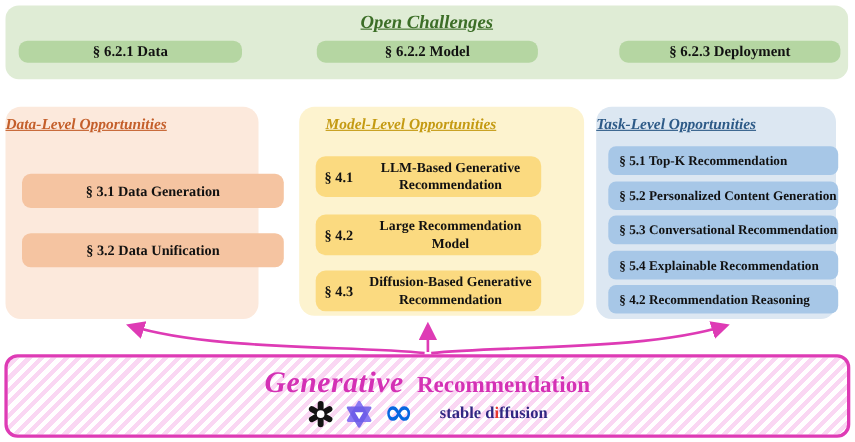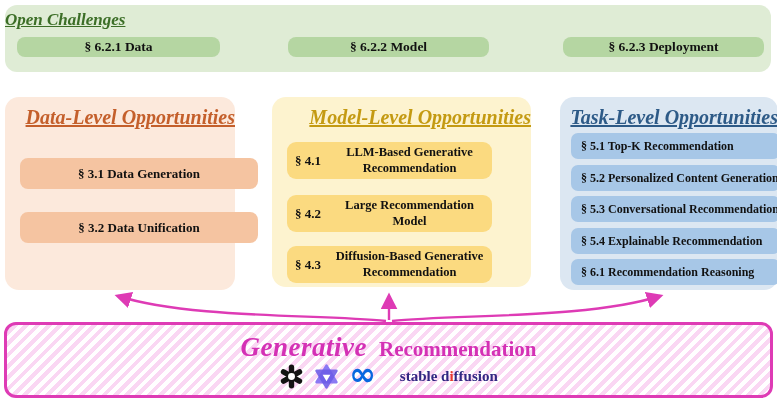--- a/index.html
+++ b/index.html
@@ -7,42 +7,42 @@
     width:777px;height:402px;position:relative;background:#ffffff;
     font-family:"Liberation Serif","DejaVu Serif",serif;color:#111;
     overflow:hidden;
   }
   
   .oc-panel{
     position:absolute;left:5px;top:5px;width:766px;height:67px;
     background:var(--green_panel,#dfecd5);border-radius:12px;
   }
   .oc-title{
-    padding-top:5px;font-size:17px;font-weight:bold;font-style:italic;
+    text-align:center;padding-top:5px;font-size:17px;font-weight:bold;font-style:italic;
     color:var(--green_title,#3c6e27);text-decoration:underline;
   }
   .oc-box{
     position:absolute;top:32px;height:20px;border-radius:8px;
     background:var(--green_box,#b5d6a2);
     display:flex;align-items:center;justify-content:center;
     font-weight:bold;font-size:13.5px;color:#111;
   }
   .oc-box.b1{left:12px;width:203px;}
   .oc-box.b2{left:283px;width:201px;}
   .oc-box.b3{left:558px;width:201px;}
 
   
   .col-panel{position:absolute;top:97px;border-radius:14px;}
   .col-title{
-    margin-top:9px;text-align:right;font-weight:bold;font-style:italic;
-    font-size:20px;text-decoration:underline;
+    margin-top:9px;text-align:left;font-weight:bold;font-style:italic;
+    font-size:14px;text-decoration:underline;
   }
   .col-data {left:5px;width:230px;height:193px;background:var(--peach_panel,#fce9dc);}
   .col-model{left:272px;width:235px;height:190px;background:var(--yellow_panel,#fdf3cf);padding-left:24px;}
-  .col-task {left:560px;width:218px;height:193px;background:var(--blue_panel,#dce7f2);}
+  .col-task {left:542px;width:218px;height:193px;background:var(--blue_panel,#dce7f2);}
   .col-data  .col-title{color:var(--orange_title,#c45f2b);}
   .col-model .col-title{color:var(--gold_title,#c49a12);}
   .col-task  .col-title{color:var(--blue_title,#2d5a87);}
 
   .peach-box{
     position:absolute;left:15px;width:238px;height:31px;border-radius:8px;
     background:var(--peach_box,#f5c4a1);
     display:flex;align-items:center;justify-content:center;
     font-weight:bold;font-size:13px;
   }
@@ -135,21 +135,21 @@
   <div class="blue-box t2">
     <span>§ 5.2 Personalized Content Generation</span>
   </div>
   <div class="blue-box t3">
     <span>§ 5.3 Conversational Recommendation</span>
   </div>
   <div class="blue-box t4">
     <span>§ 5.4 Explainable Recommendation</span>
   </div>
   <div class="blue-box t5">
-    <span>§ 6.1 Recommendation Reasoning</span>
+    <span>§ 4.2 Recommendation Reasoning</span>
   </div>
 </div>
 
 <svg class="arrows" viewBox="0 0 777 402">
   <defs>
     <marker id="ah" markerWidth="8" markerHeight="8" refX="5.5" refY="3.5" orient="auto">
       <path d="M0,0 L7,3.5 L0,7 Z" fill="#de3bb5"></path>
     </marker>
   </defs>
   <g stroke="#de3bb5" stroke-width="2.4" fill="none">

